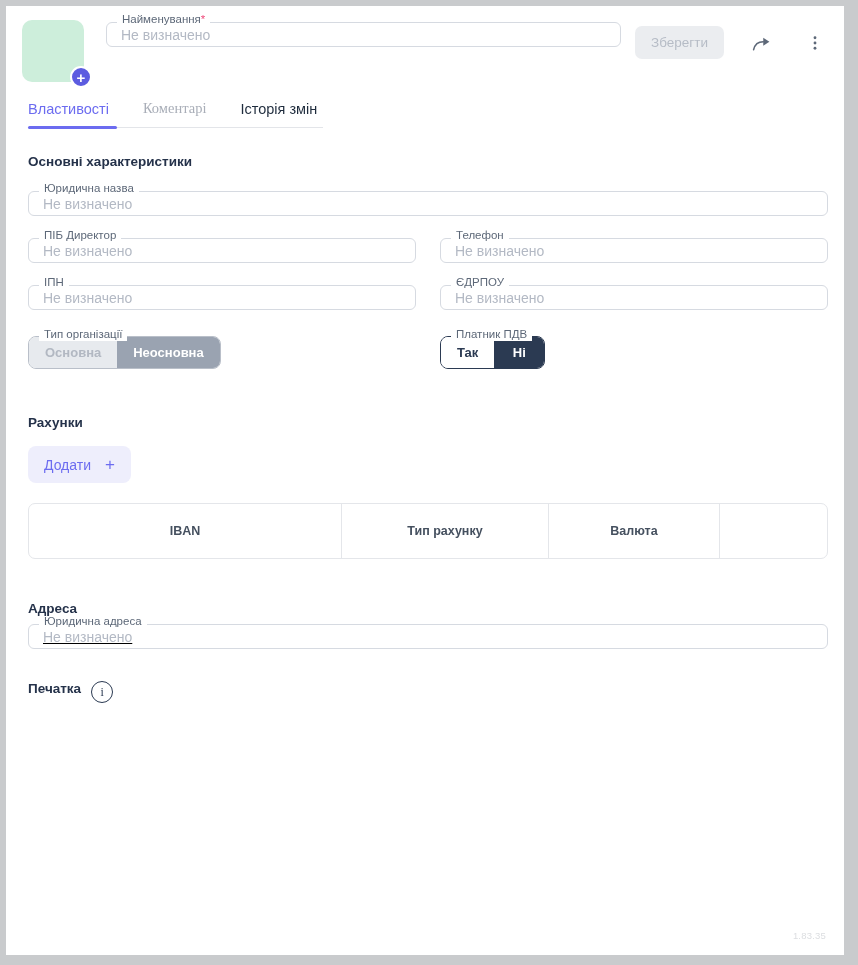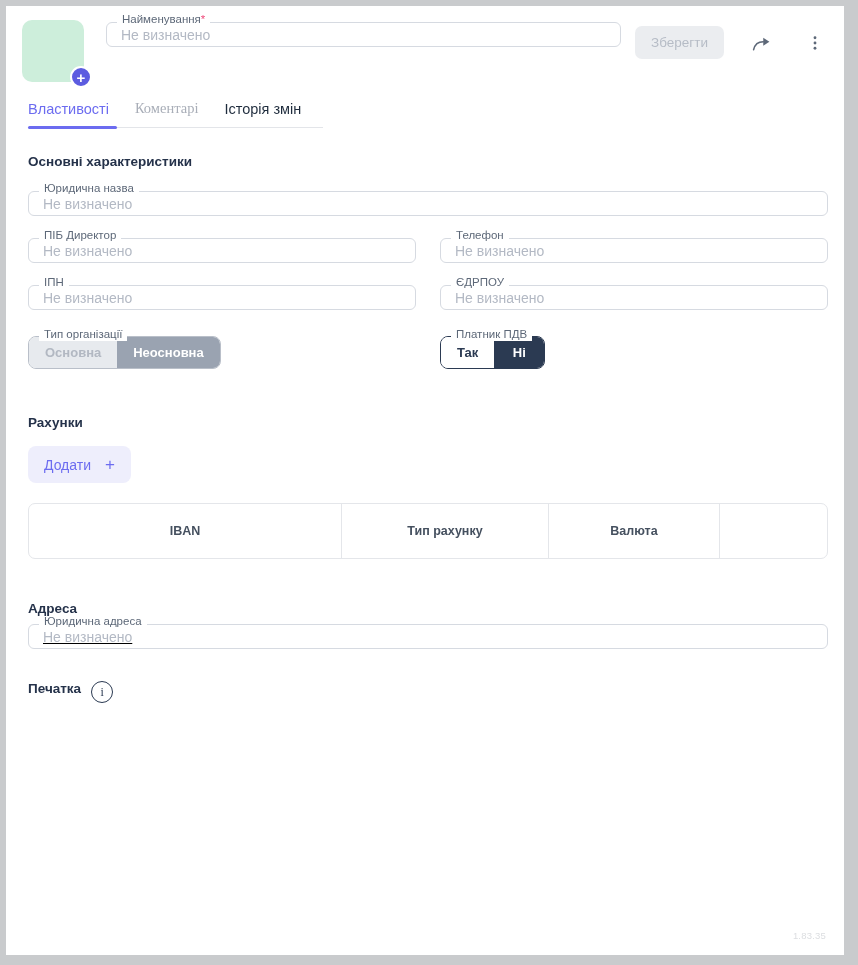--- a/index.html
+++ b/index.html
@@ -128,21 +128,21 @@
     border-radius: 50%;
   }
   .icon-btn svg { display: block; }
 
   
   .tabs {
     position: relative;
     margin: 6px 0 0 22px;
     width: 295px;
     display: flex;
-    gap: 26px;
+    gap: 34px;
     border-bottom: 1px solid #e3e5e9;
     padding-bottom: 10px;
   }
   .tab {
     font-size: 14.5px;
     cursor: pointer;
     background: none;
     border: none;
     font-family: "Liberation Sans", sans-serif;
     padding: 0;

